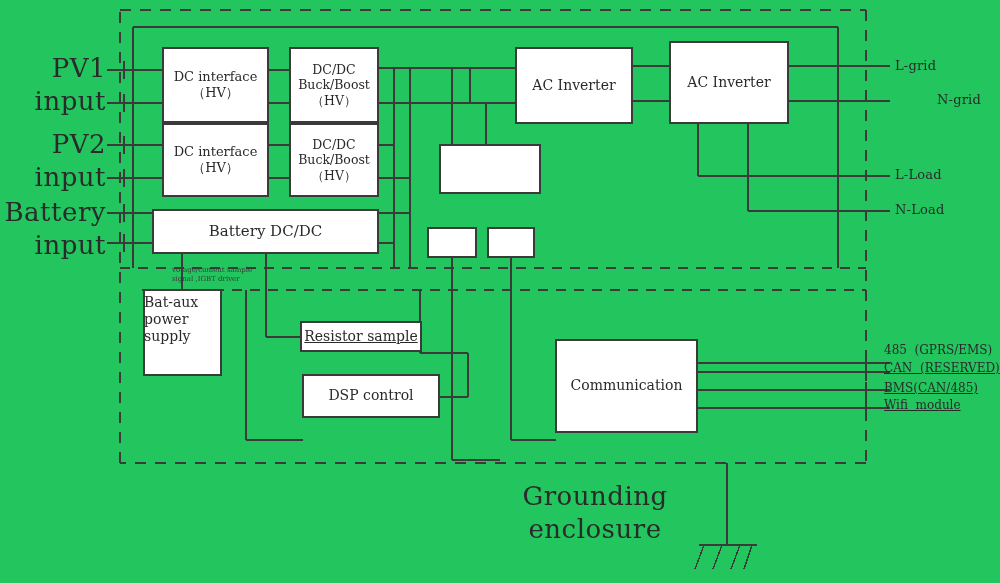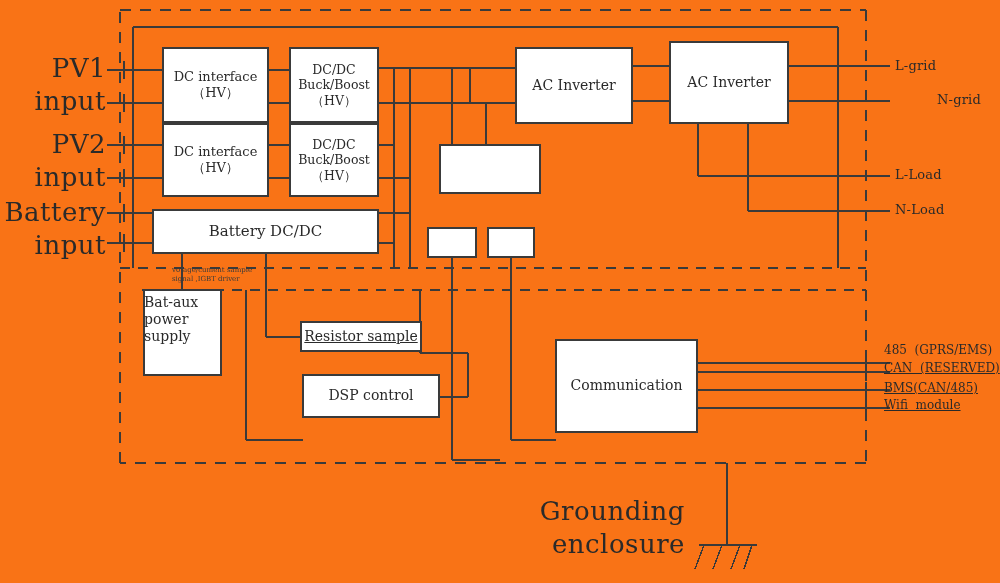--- a/index.html
+++ b/index.html
@@ -4,21 +4,21 @@
 <style>
   html, body {
     margin: 0;
     padding: 0;
     background: #ffffff;
   }
   #canvas {
     position: relative;
     width: 1000px;
     height: 583px;
-    background: #f97316;
+    background: #22c55e;
     font-family: "DejaVu Serif", serif;
     overflow: hidden;
   }
   svg#wires {
     position: absolute;
     left: 0;
     top: 0;
     width: 1000px;
     height: 583px;
   }
@@ -292,16 +292,16 @@
   <div class="lbl io-label" style="left:895px; top:58px;">L-grid</div>
   <div class="lbl io-label" style="left:937px; top:92px;">N-grid</div>
   <div class="lbl io-label" style="left:895px; top:167px;">L-Load</div>
   <div class="lbl io-label" style="left:895px; top:202px;">N-Load</div>
 
   <div class="lbl" style="left:884px; top:343px; font-size:12px;">485  (GPRS/EMS)</div>
   <div class="lbl u" style="left:884px; top:361px; font-size:12px;">CAN  (RESERVED)</div>
   <div class="lbl u" style="left:884px; top:381px; font-size:12px;">BMS(CAN/485)</div>
   <div class="lbl u" style="left:884px; top:398px; font-size:12px;">Wifi  module</div>
 
-  <div class="lbl ground-label" style="left:505px; top:495px; width:180px;">Grounding
+  <div class="lbl ground-label" style="left:505px; top:480px; width:180px;text-align:center;">Grounding
 enclosure</div>
 
 </div>
 
 </body></html>

